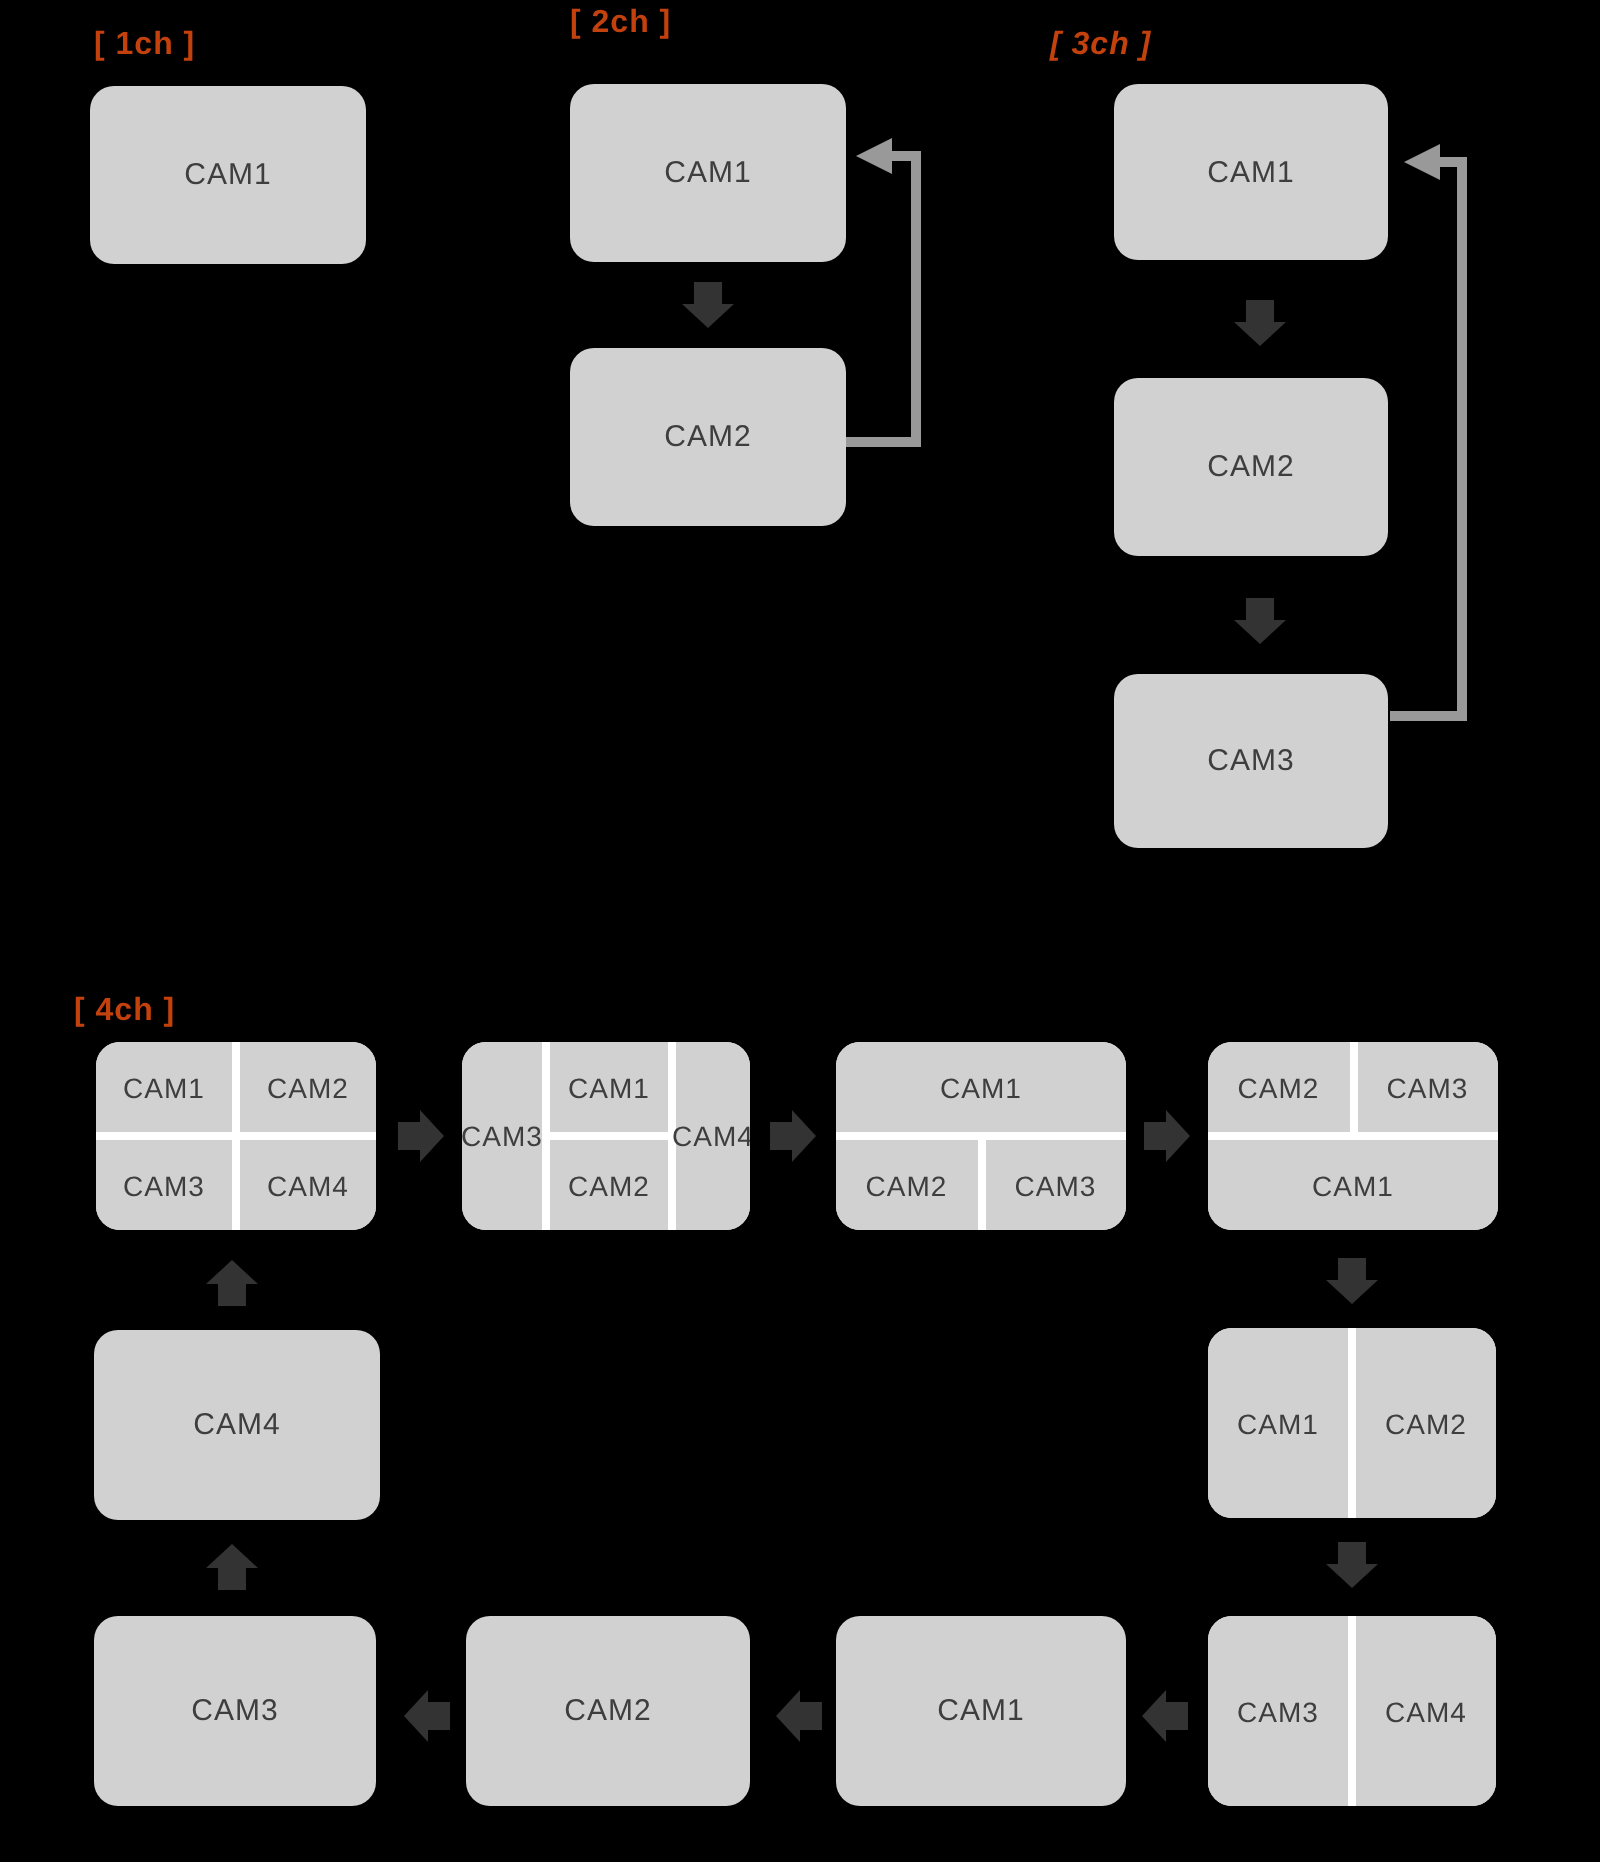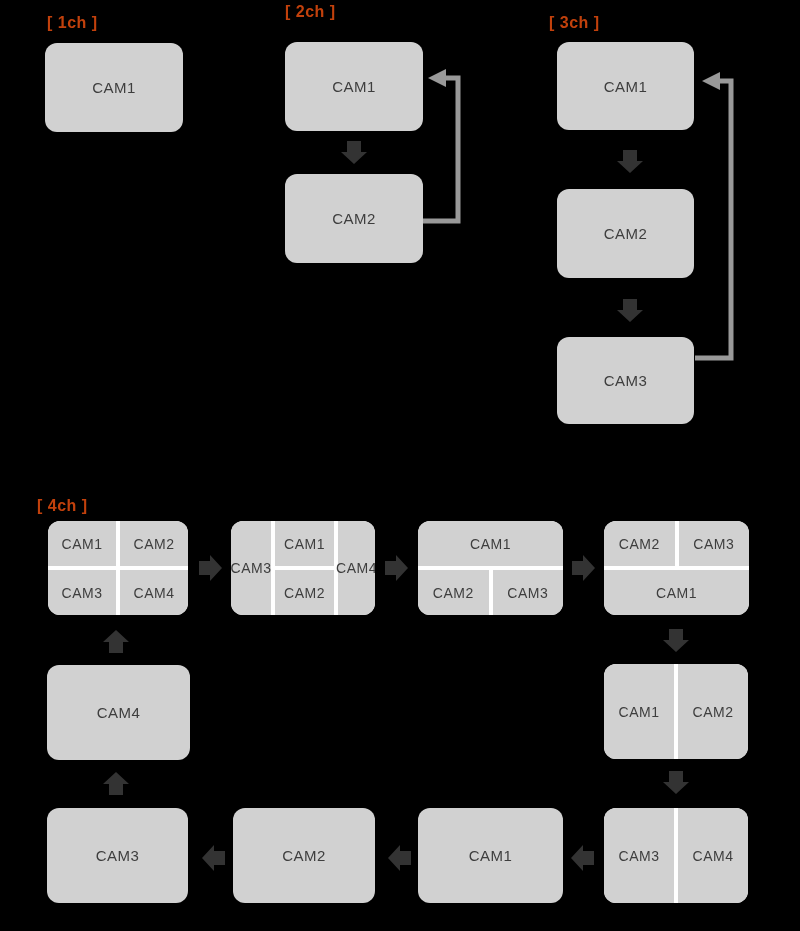--- a/index.html
+++ b/index.html
@@ -29,21 +29,21 @@
   .loop-line{stroke:#999999;stroke-width:5;fill:none;}
   .loop-head{fill:#999999;}
 </style>
 </head>
 <body>
 
 <div class="stage">
 
   <span class="sec-label" style="left:47px;top:15px;">[ 1ch ]</span>
   <span class="sec-label" style="left:285px;top:4px;">[ 2ch ]</span>
-  <span class="sec-label" style="left:549px;top:15px;">[ 3ch ]</span>
+  <span class="sec-label" style="left:525px;top:15px;font-style:italic;">[ 3ch ]</span>
   <span class="sec-label" style="left:37px;top:498px;">[ 4ch ]</span>
 
   <div class="cam-box" style="left:45px;top:43px;width:138px;height:89px;">CAM1</div>
 
   <div class="cam-box" style="left:285px;top:42px;width:138px;height:89px;">CAM1</div>
   <div class="cam-box" style="left:285px;top:174px;width:138px;height:89px;">CAM2</div>
 
   <div class="cam-box" style="left:557px;top:42px;width:137px;height:88px;">CAM1</div>
   <div class="cam-box" style="left:557px;top:189px;width:137px;height:89px;">CAM2</div>
   <div class="cam-box" style="left:557px;top:337px;width:137px;height:87px;">CAM3</div>

